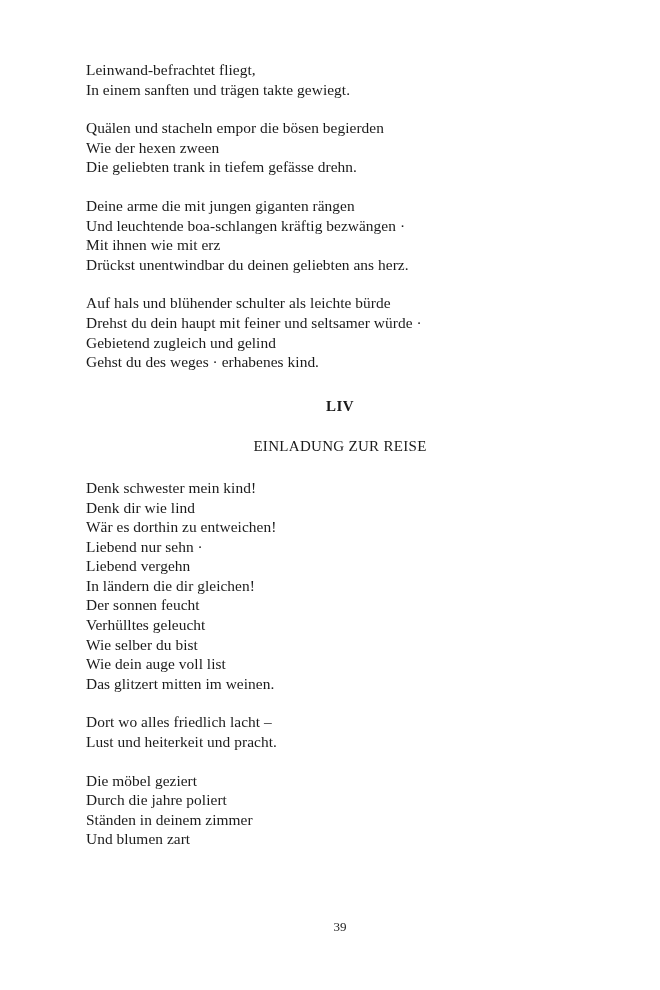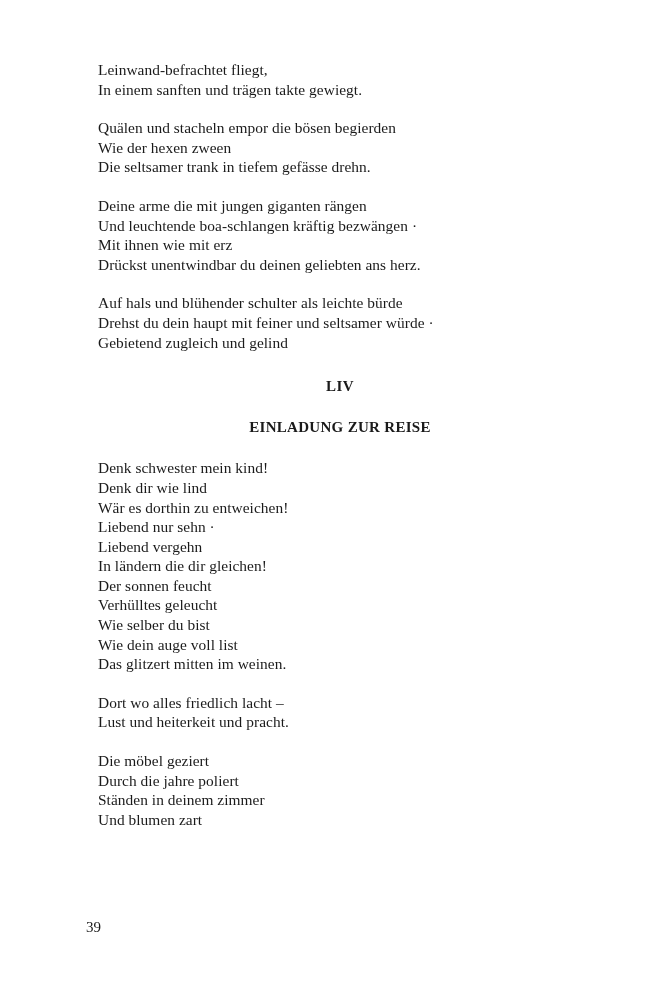--- a/index.html
+++ b/index.html
@@ -21,21 +21,21 @@
   }
 
   .text-block {
     position: absolute;
     left: 86px;
     top: 60px;
     width: 508px;
   }
 
   .stanza {
-    margin: 0 0 19px 12px;
+    margin: 0 0 19px 0;
   }
 
   .stanza:last-child {
     margin-bottom: 0;
   }
 
   .line {
     font-size: 15.4px;
     line-height: 19.6px;
     white-space: pre;
@@ -46,68 +46,69 @@
     text-align: center;
     font-weight: bold;
     font-size: 15px;
     line-height: 19.6px;
     letter-spacing: 0.4px;
     margin: 25px 0 0 0;
   }
 
   .heading-title {
     text-align: center;
-    font-weight: bold;
+    font-weight: normal;
     font-size: 15px;
     line-height: 19.6px;
     letter-spacing: 0.3px;
     margin: 21px 0 21px 0;
   }
 
   .folio {
     position: absolute;
     left: 86px;
     top: 920px;
     width: 508px;
-    text-align: left;
-    font-size: 15px;
+    text-align: center;
+    font-size: 13px;
     line-height: 14px;
     color: #1a1a1a;
   }
 </style>
 </head>
 <body>
 
 <div class="page">
 
   <div class="text-block">
 
     <div class="poem-continued">
       <div class="stanza">
         <div class="line">Leinwand-befrachtet fliegt,</div>
         <div class="line">In einem sanften und trägen takte gewiegt.</div>
       </div>
 
       <div class="stanza">
         <div class="line">Quälen und stacheln empor die bösen begierden</div>
         <div class="line">Wie der hexen zween</div>
-        <div class="line">Die seltsamer trank in tiefem gefässe drehn.</div>
+        <div class="line">Die geliebten trank in tiefem gefässe drehn.</div>
       </div>
 
       <div class="stanza">
         <div class="line">Deine arme die mit jungen giganten rängen</div>
         <div class="line">Und leuchtende boa-schlangen kräftig bezwängen ·</div>
         <div class="line">Mit ihnen wie mit erz</div>
         <div class="line">Drückst unentwindbar du deinen geliebten ans herz.</div>
       </div>
 
       <div class="stanza">
         <div class="line">Auf hals und blühender schulter als leichte bürde</div>
         <div class="line">Drehst du dein haupt mit feiner und seltsamer würde ·</div>
         <div class="line">Gebietend zugleich und gelind</div>
+        <div class="line">Gehst du des weges · erhabenes kind.</div>
       </div>
     </div>
 
     <div class="heading-numeral">LIV</div>
 
     <div class="heading-title">EINLADUNG ZUR REISE</div>
 
     <div class="poem-new">
       <div class="stanza">
         <div class="line">Denk schwester mein kind!</div>

